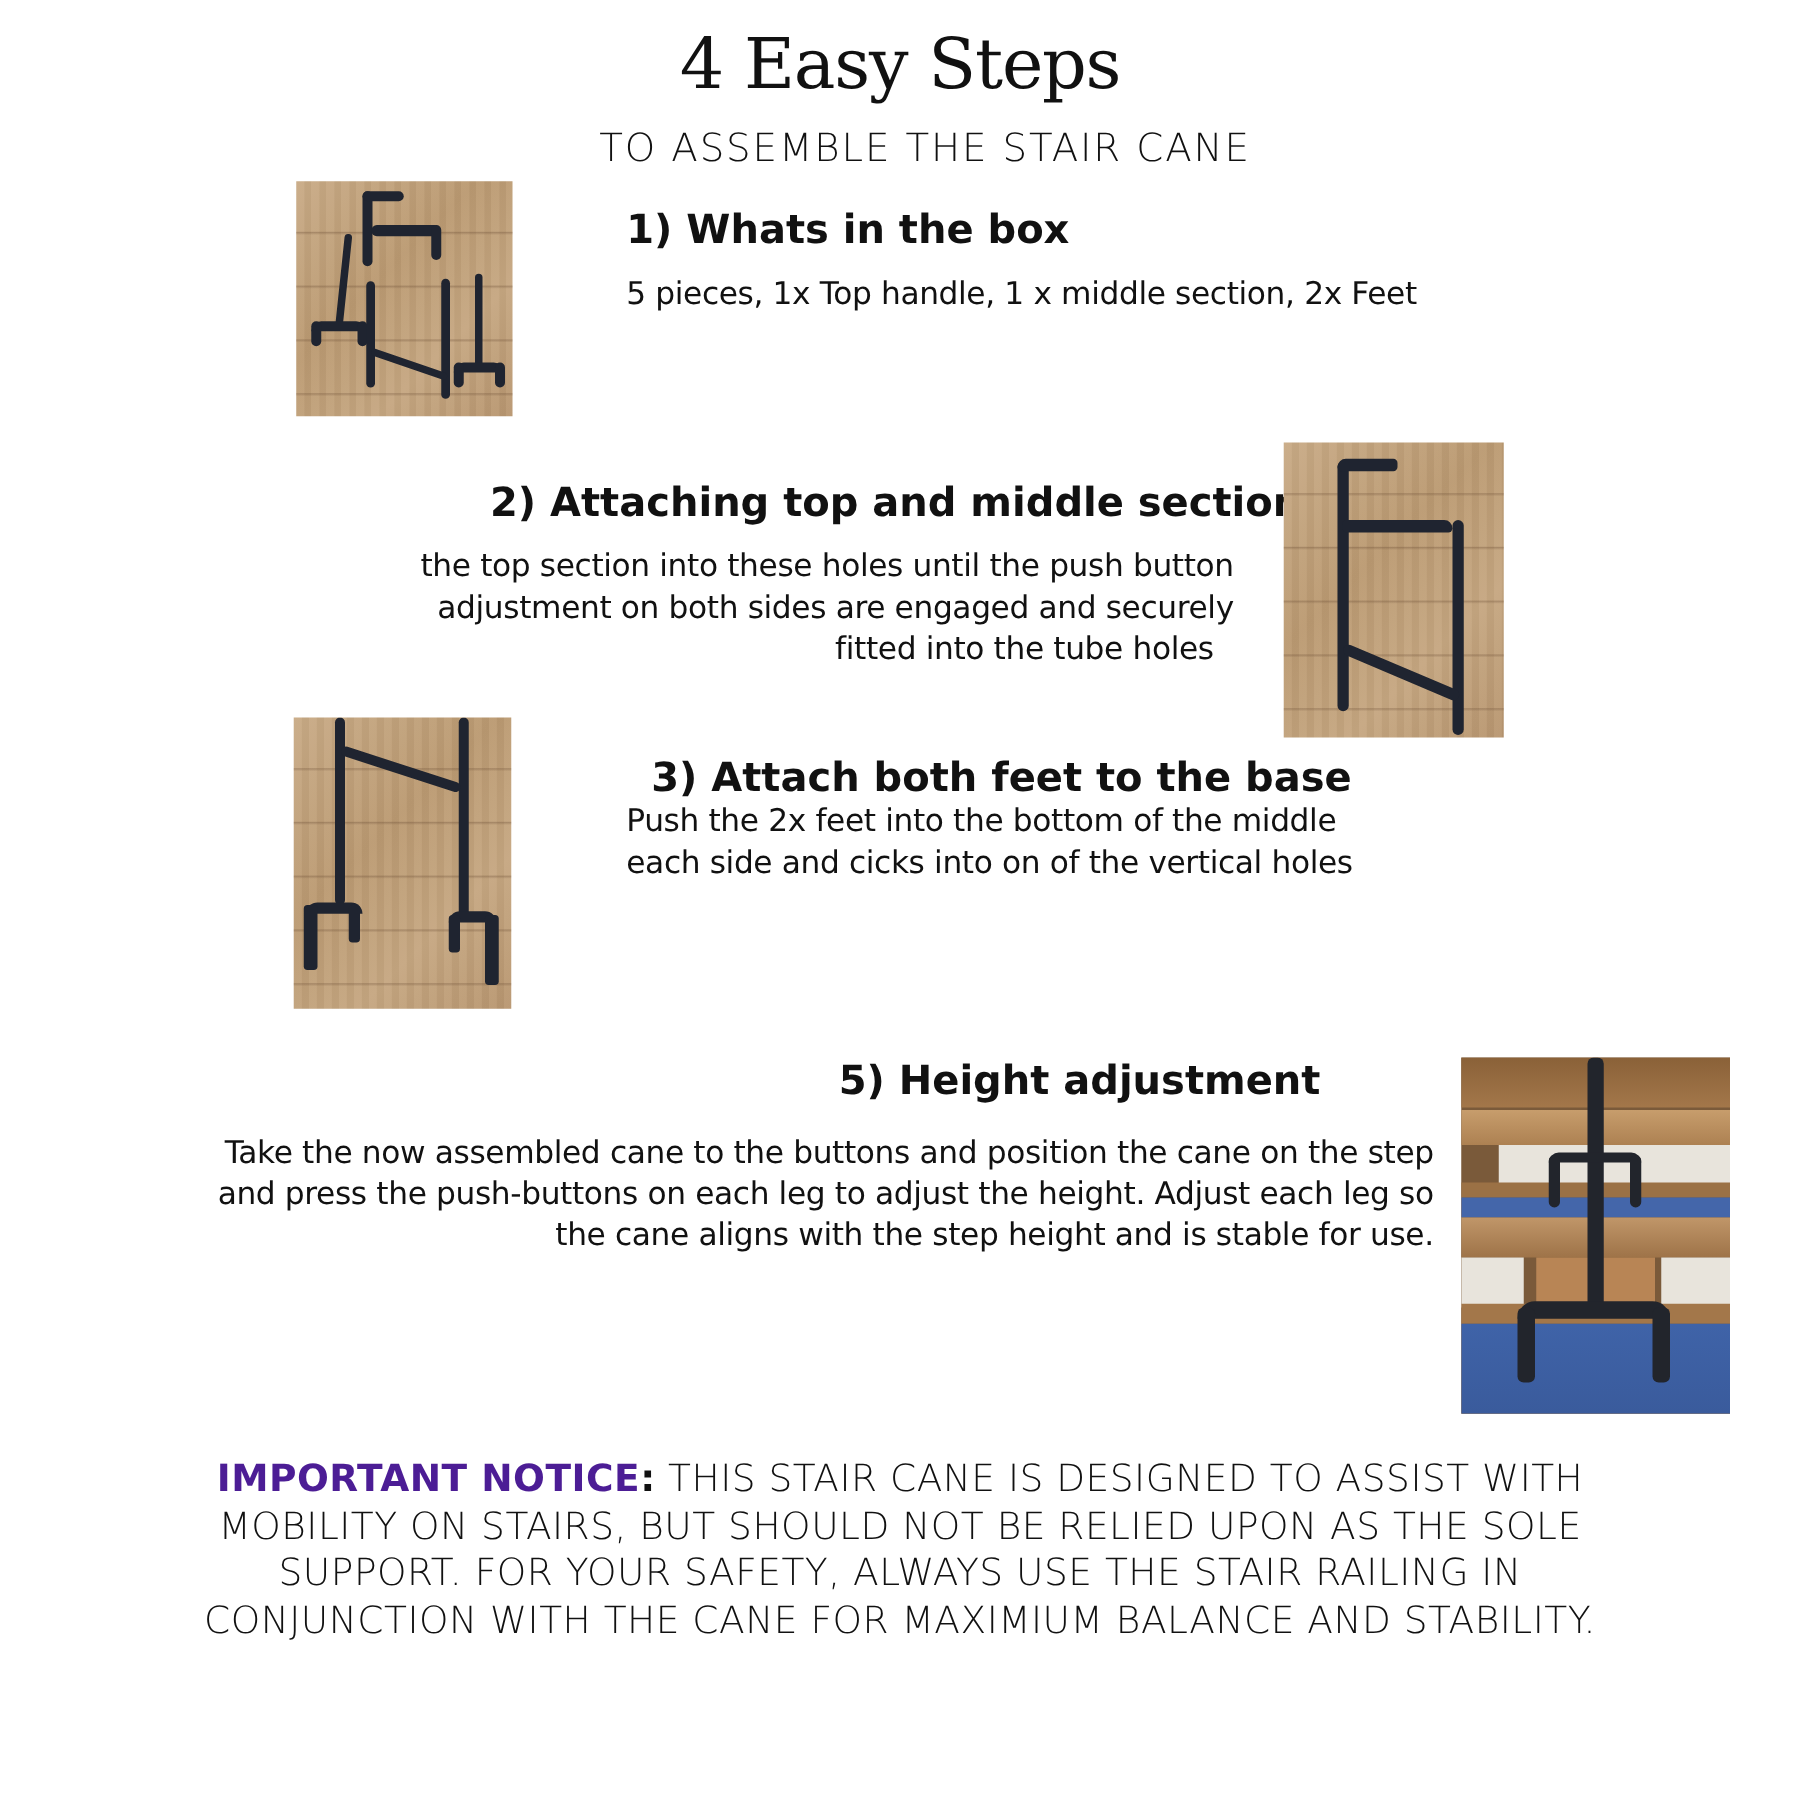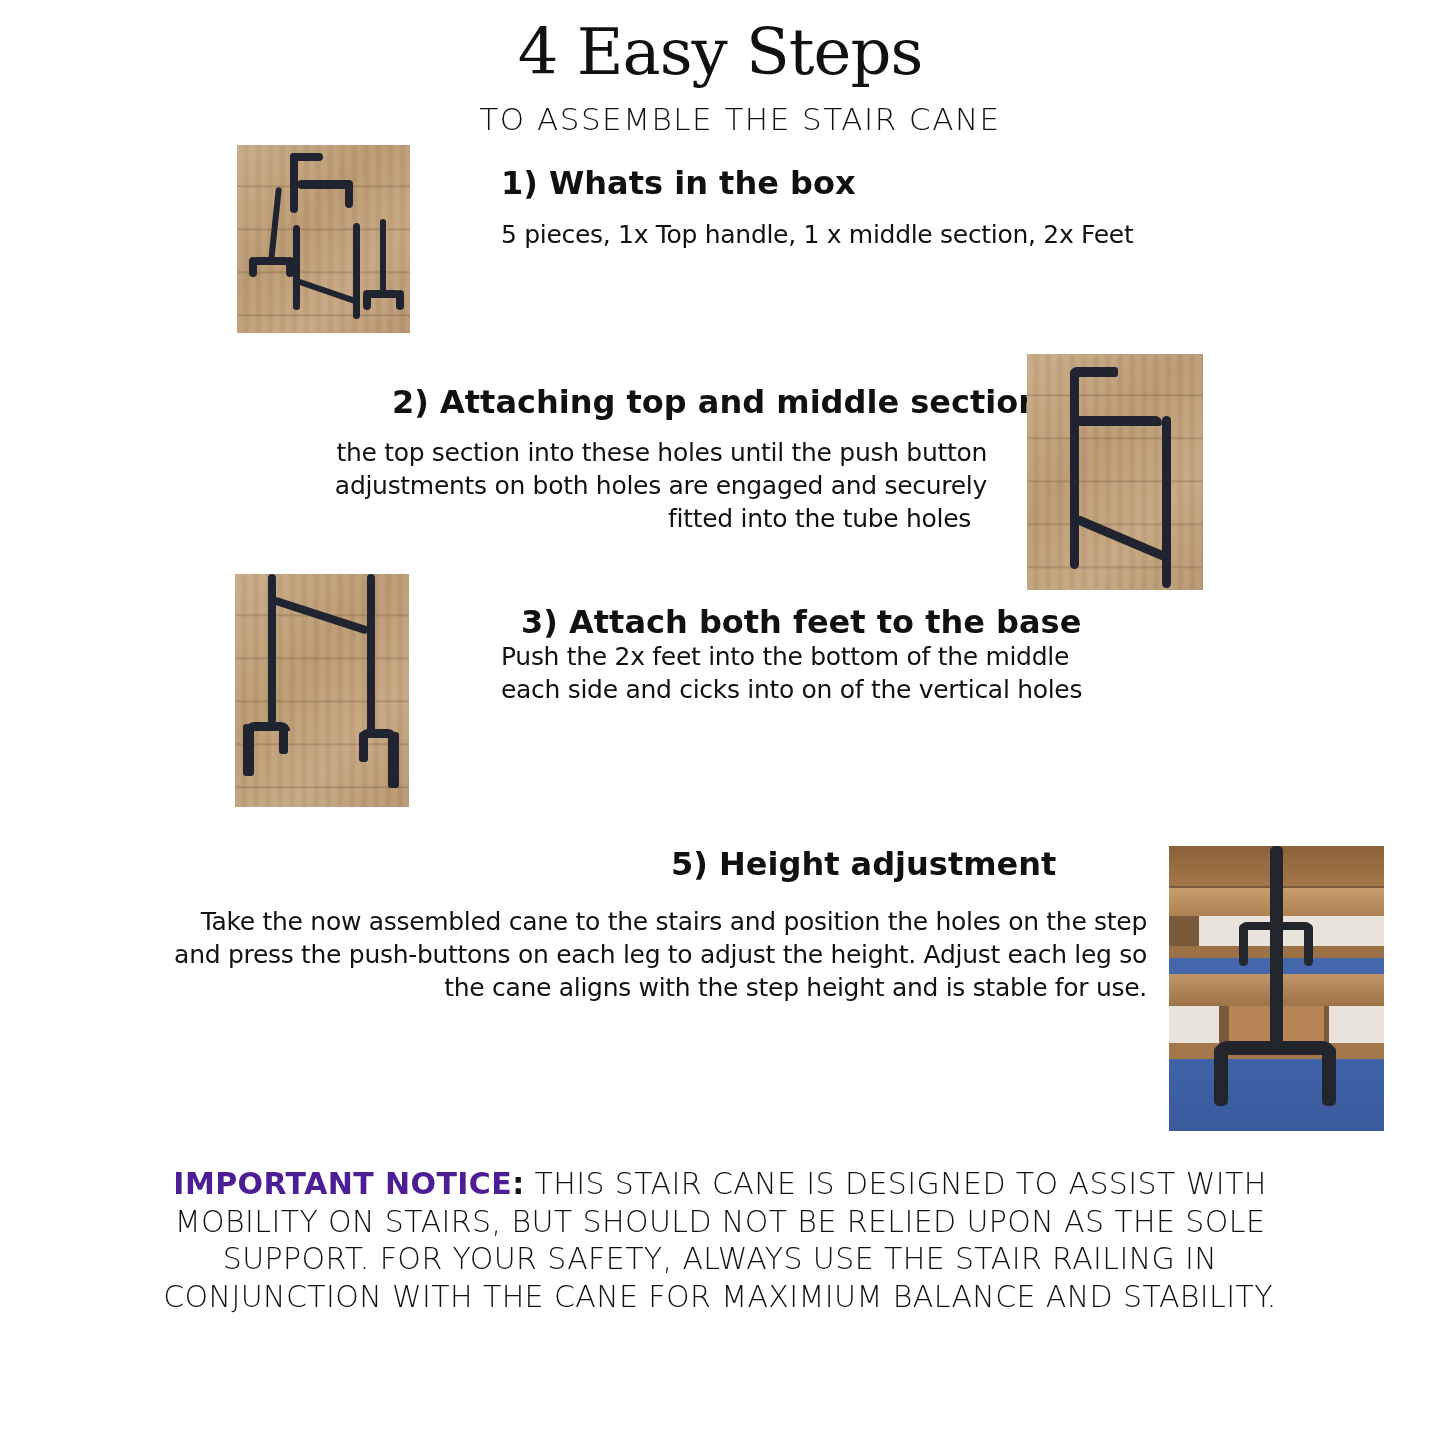--- a/index.html
+++ b/index.html
@@ -15,21 +15,21 @@
       font-family: "DejaVu Sans", sans-serif;
       color: #111111;
     }
     .abs { position: absolute; }
 
     
     .title {
       left: 0; width: 1440px; top: 14px;
       text-align: center;
       font-family: "DejaVu Serif", serif;
-      font-size: 64px;
+      font-size: 56px;
       line-height: 76px;
       letter-spacing: -1px;
       color: #111;
     }
     .subtitle {
       left: 0; width: 1480px; top: 98px;
       text-align: center;
       font-family: "DejaVu Sans", sans-serif;
       font-size: 31px;
       line-height: 42px;
@@ -138,21 +138,21 @@
     <div class="tube" style="left:159px; top:145px; width:8px; height:20px;"></div>
   </div>
   <div class="abs step-heading" style="left:501px; top:166px;">1) Whats in the box</div>
   <div class="abs step-body" style="left:501px; top:218px; width:640px;">5 pieces, 1x Top handle, 1 x middle section, 2x Feet</div>
 </section>
 
 <section>
   <div class="abs step-heading" style="left:392px; top:385px;">2) Attaching top and middle section</div>
   <div class="abs step-body" style="left:250px; top:436px; width:737px; text-align:right;">
     <div>the top section into these holes until the push button</div>
-    <div>adjustments on both holes are engaged and securely</div>
+    <div>adjustment on both sides are engaged and securely</div>
     <div style="padding-right:16px;">fitted into the tube holes</div>
   </div>
   <div class="abs photo wood" style="left:1027px; top:354px; width:176px; height:236px;">
     <div class="tube" style="left:43px; top:15px; width:9px; height:200px;"></div>
     <div class="tube" style="left:43px; top:13px; width:48px; height:10px; border-radius:10px 5px 5px 5px;"></div>
     <div class="tube" style="left:47px; top:62px; width:88px; height:10px; border-radius:5px 10px 5px 5px;"></div>
     <div class="tube" style="left:135px; top:62px; width:9px; height:172px;"></div>
     <div class="tube" style="left:48px; top:160px; width:100px; height:9px; transform:rotate(23deg); transform-origin:left;"></div>
   </div>
 </section>
@@ -174,21 +174,21 @@
   <div class="abs step-heading" style="left:501px; top:605px;margin-left:20px;">3) Attach both feet to the base</div>
   <div class="abs step-body" style="left:501px; top:640px; width:700px;">
     <div>Push the 2x feet into the bottom of the middle</div>
     <div>each side and cicks into on of the vertical holes</div>
   </div>
 </section>
 
 <section>
   <div class="abs step-heading" style="left:671px; top:847px;">5) Height adjustment</div>
   <div class="abs step-body" style="left:40px; top:905px; width:1107px; text-align:right;">
-    <div>Take the now assembled cane to the stairs and position the holes on the step</div>
+    <div>Take the now assembled cane to the buttons and position the cane on the step</div>
     <div>and press the push-buttons on each leg to adjust the height. Adjust each leg so</div>
     <div>the cane aligns with the step height and is stable for use.</div>
   </div>
   <div class="abs photo stairs" style="left:1169px; top:846px; width:215px; height:285px;">
     <div class="riser" style="top:0; height:40px; background:linear-gradient(180deg,#8a6138,#a3774a);"></div>
     <div class="riser" style="top:42px; height:28px; background:linear-gradient(180deg,#c79d6c,#ad8152);"></div>
     <div class="wall" style="left:30px; top:70px; width:185px; height:36px;"></div>
     <div class="riser" style="top:100px; height:12px; background:#9b7145;"></div>
     <div class="carpet" style="top:112px; height:16px;"></div>
     <div class="riser" style="top:128px; height:32px; background:linear-gradient(180deg,#c09669,#9e7348);"></div>

